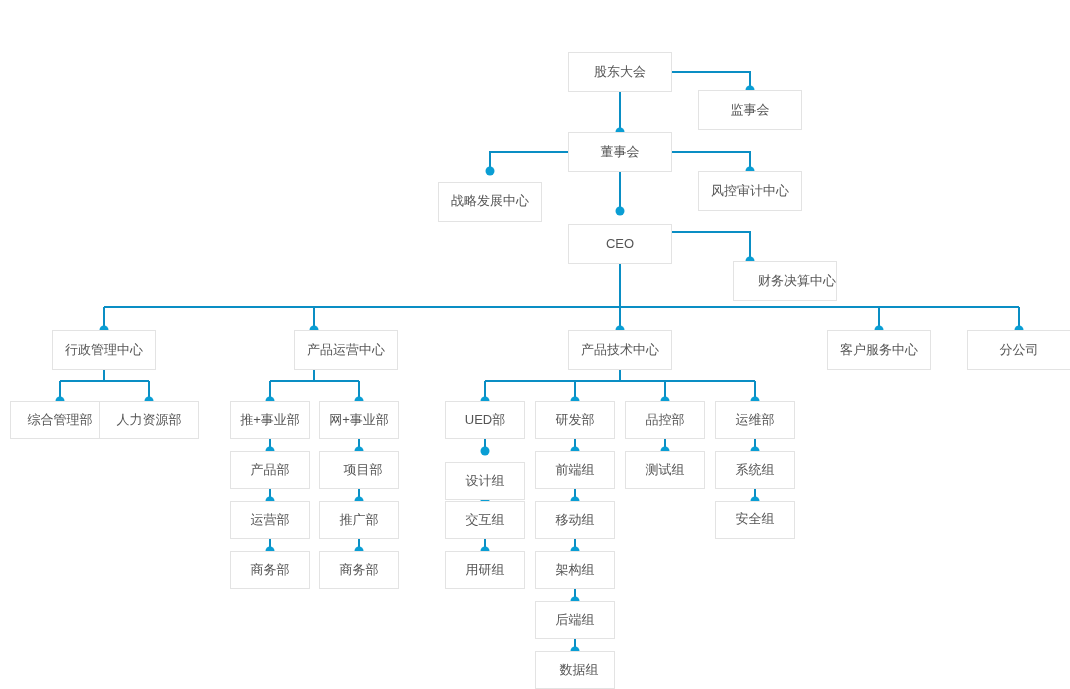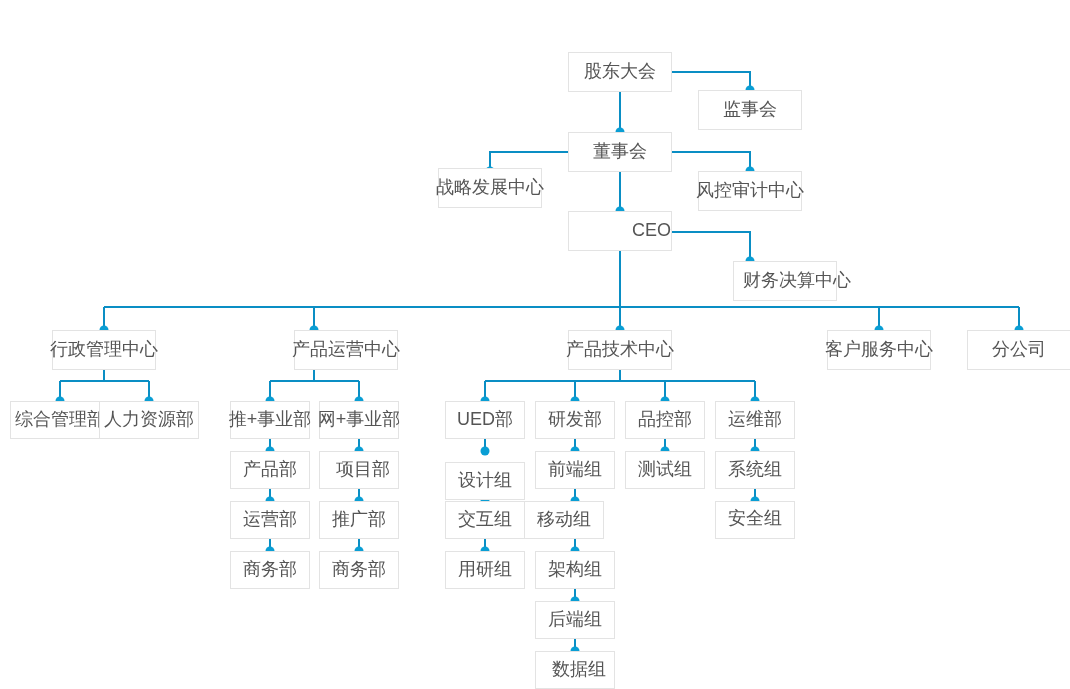--- a/index.html
+++ b/index.html
@@ -14,21 +14,21 @@
     background: #ffffff;
     font-family: "Liberation Sans", "DejaVu Sans", sans-serif;
     overflow: hidden;
   }
   .node {
     position: absolute;
     box-sizing: border-box;
     border: 1px solid #e3e3e3;
     background: #ffffff;
     color: #555555;
-    font-size: 18px;
+    font-size: 13px;
     display: flex;
     align-items: center;
     justify-content: center;
     text-align: center;
     line-height: 1.1;
     white-space: nowrap;
     z-index: 3;
   }
   .node.wide   { width: 104px; height: 40px; }
   .node.narrow { width: 80px;  height: 38px; }
@@ -169,29 +169,29 @@
   </div>
 
   <div class="node wide" style="left:698px; top:90px;">
     <span>监事会</span>
   </div>
 
   <div class="node wide" style="left:568px; top:132px;">
     <span>董事会</span>
   </div>
 
-  <div class="node wide" style="left:438px; top:168px;">
+  <div class="node wide" style="left:438px; top:182px;font-family:Liberation Mono, monospace;">
     <span>战略发展中心</span>
   </div>
 
   <div class="node wide" style="left:698px; top:171px;">
     <span>风控审计中心</span>
   </div>
 
-  <div class="node wide" style="left:568px; top:211px;justify-content:flex-end;">
+  <div class="node wide" style="left:568px; top:224px;">
     <span>CEO</span>
   </div>
 
   <div class="node wide" style="left:733px; top:261px;padding-left:24px;">
     <span>财务决算中心</span>
   </div>
 
   <div class="node wide" style="left:52px; top:330px;">
     <span>行政管理中心</span>
   </div>
@@ -258,21 +258,21 @@
   <div class="node narrow" style="left:445px; top:551px;">
     <span>用研组</span>
   </div>
 
   <div class="node narrow" style="left:535px; top:401px;">
     <span>研发部</span>
   </div>
   <div class="node narrow" style="left:535px; top:451px;">
     <span>前端组</span>
   </div>
-  <div class="node narrow" style="left:524px; top:501px;">
+  <div class="node narrow" style="left:535px; top:501px;">
     <span>移动组</span>
   </div>
   <div class="node narrow" style="left:535px; top:551px;">
     <span>架构组</span>
   </div>
   <div class="node narrow" style="left:535px; top:601px;">
     <span>后端组</span>
   </div>
   <div class="node narrow" style="left:535px; top:651px;padding-left:8px;">
     <span>数据组</span>

